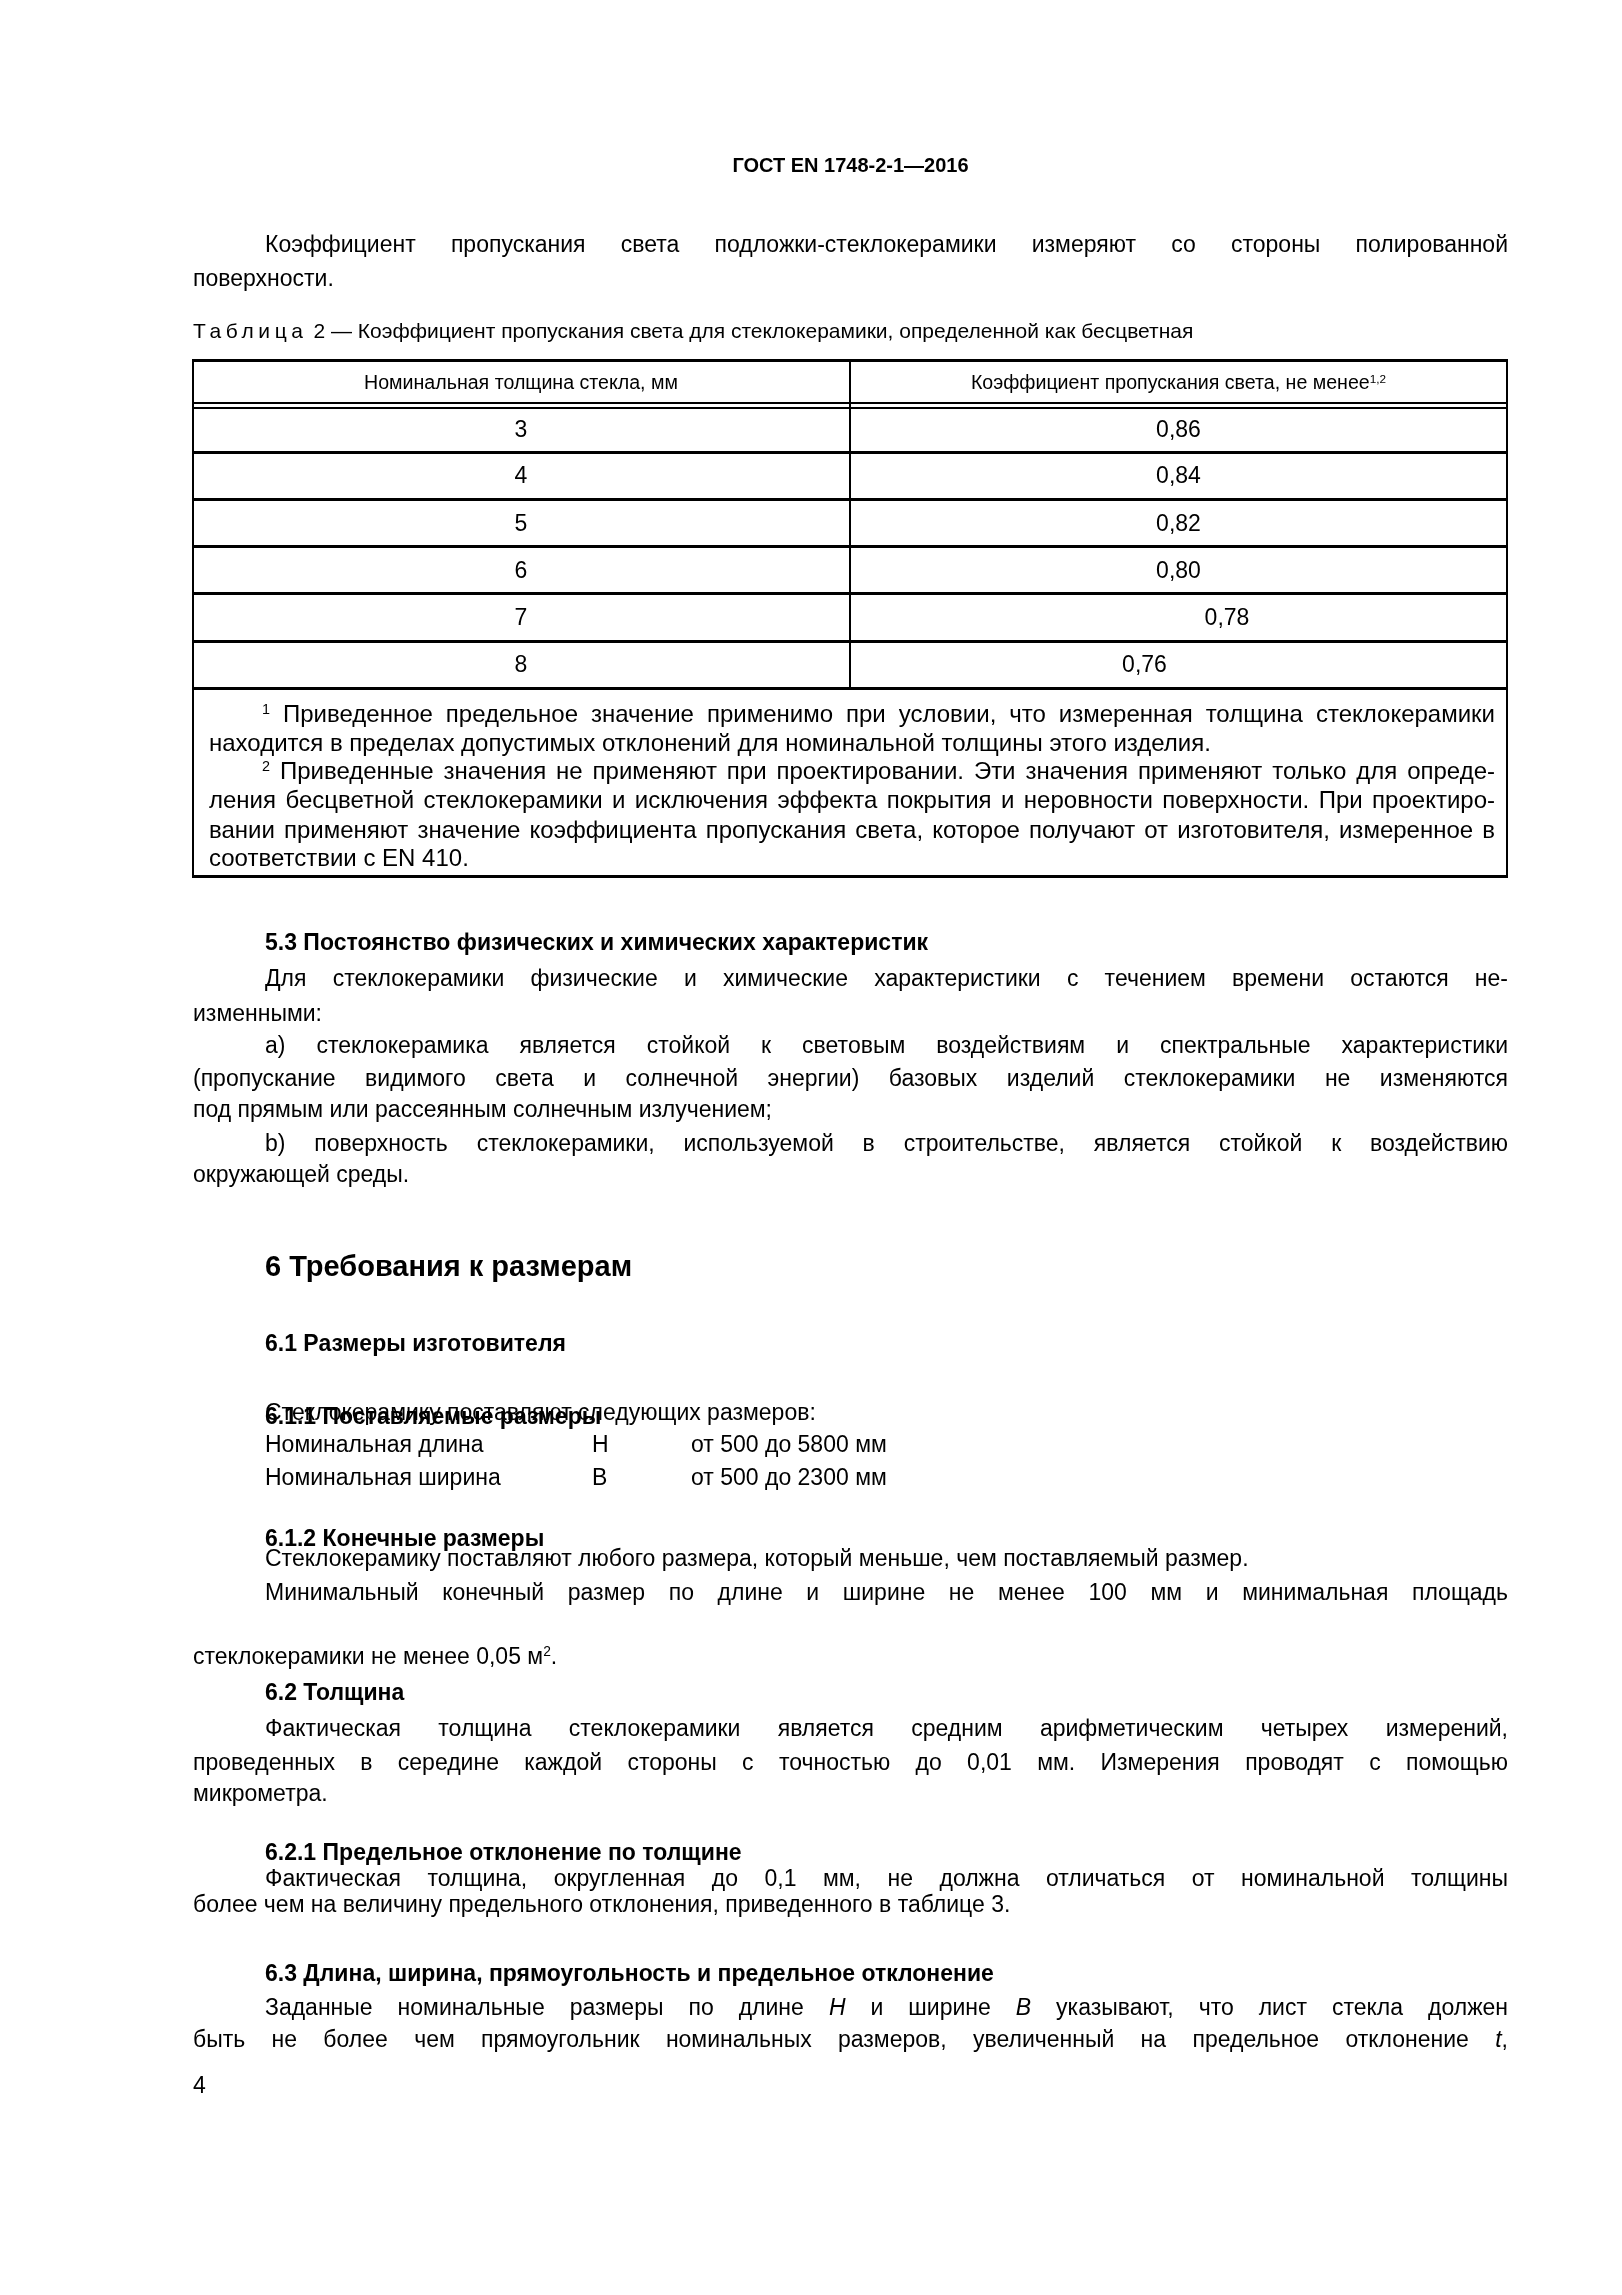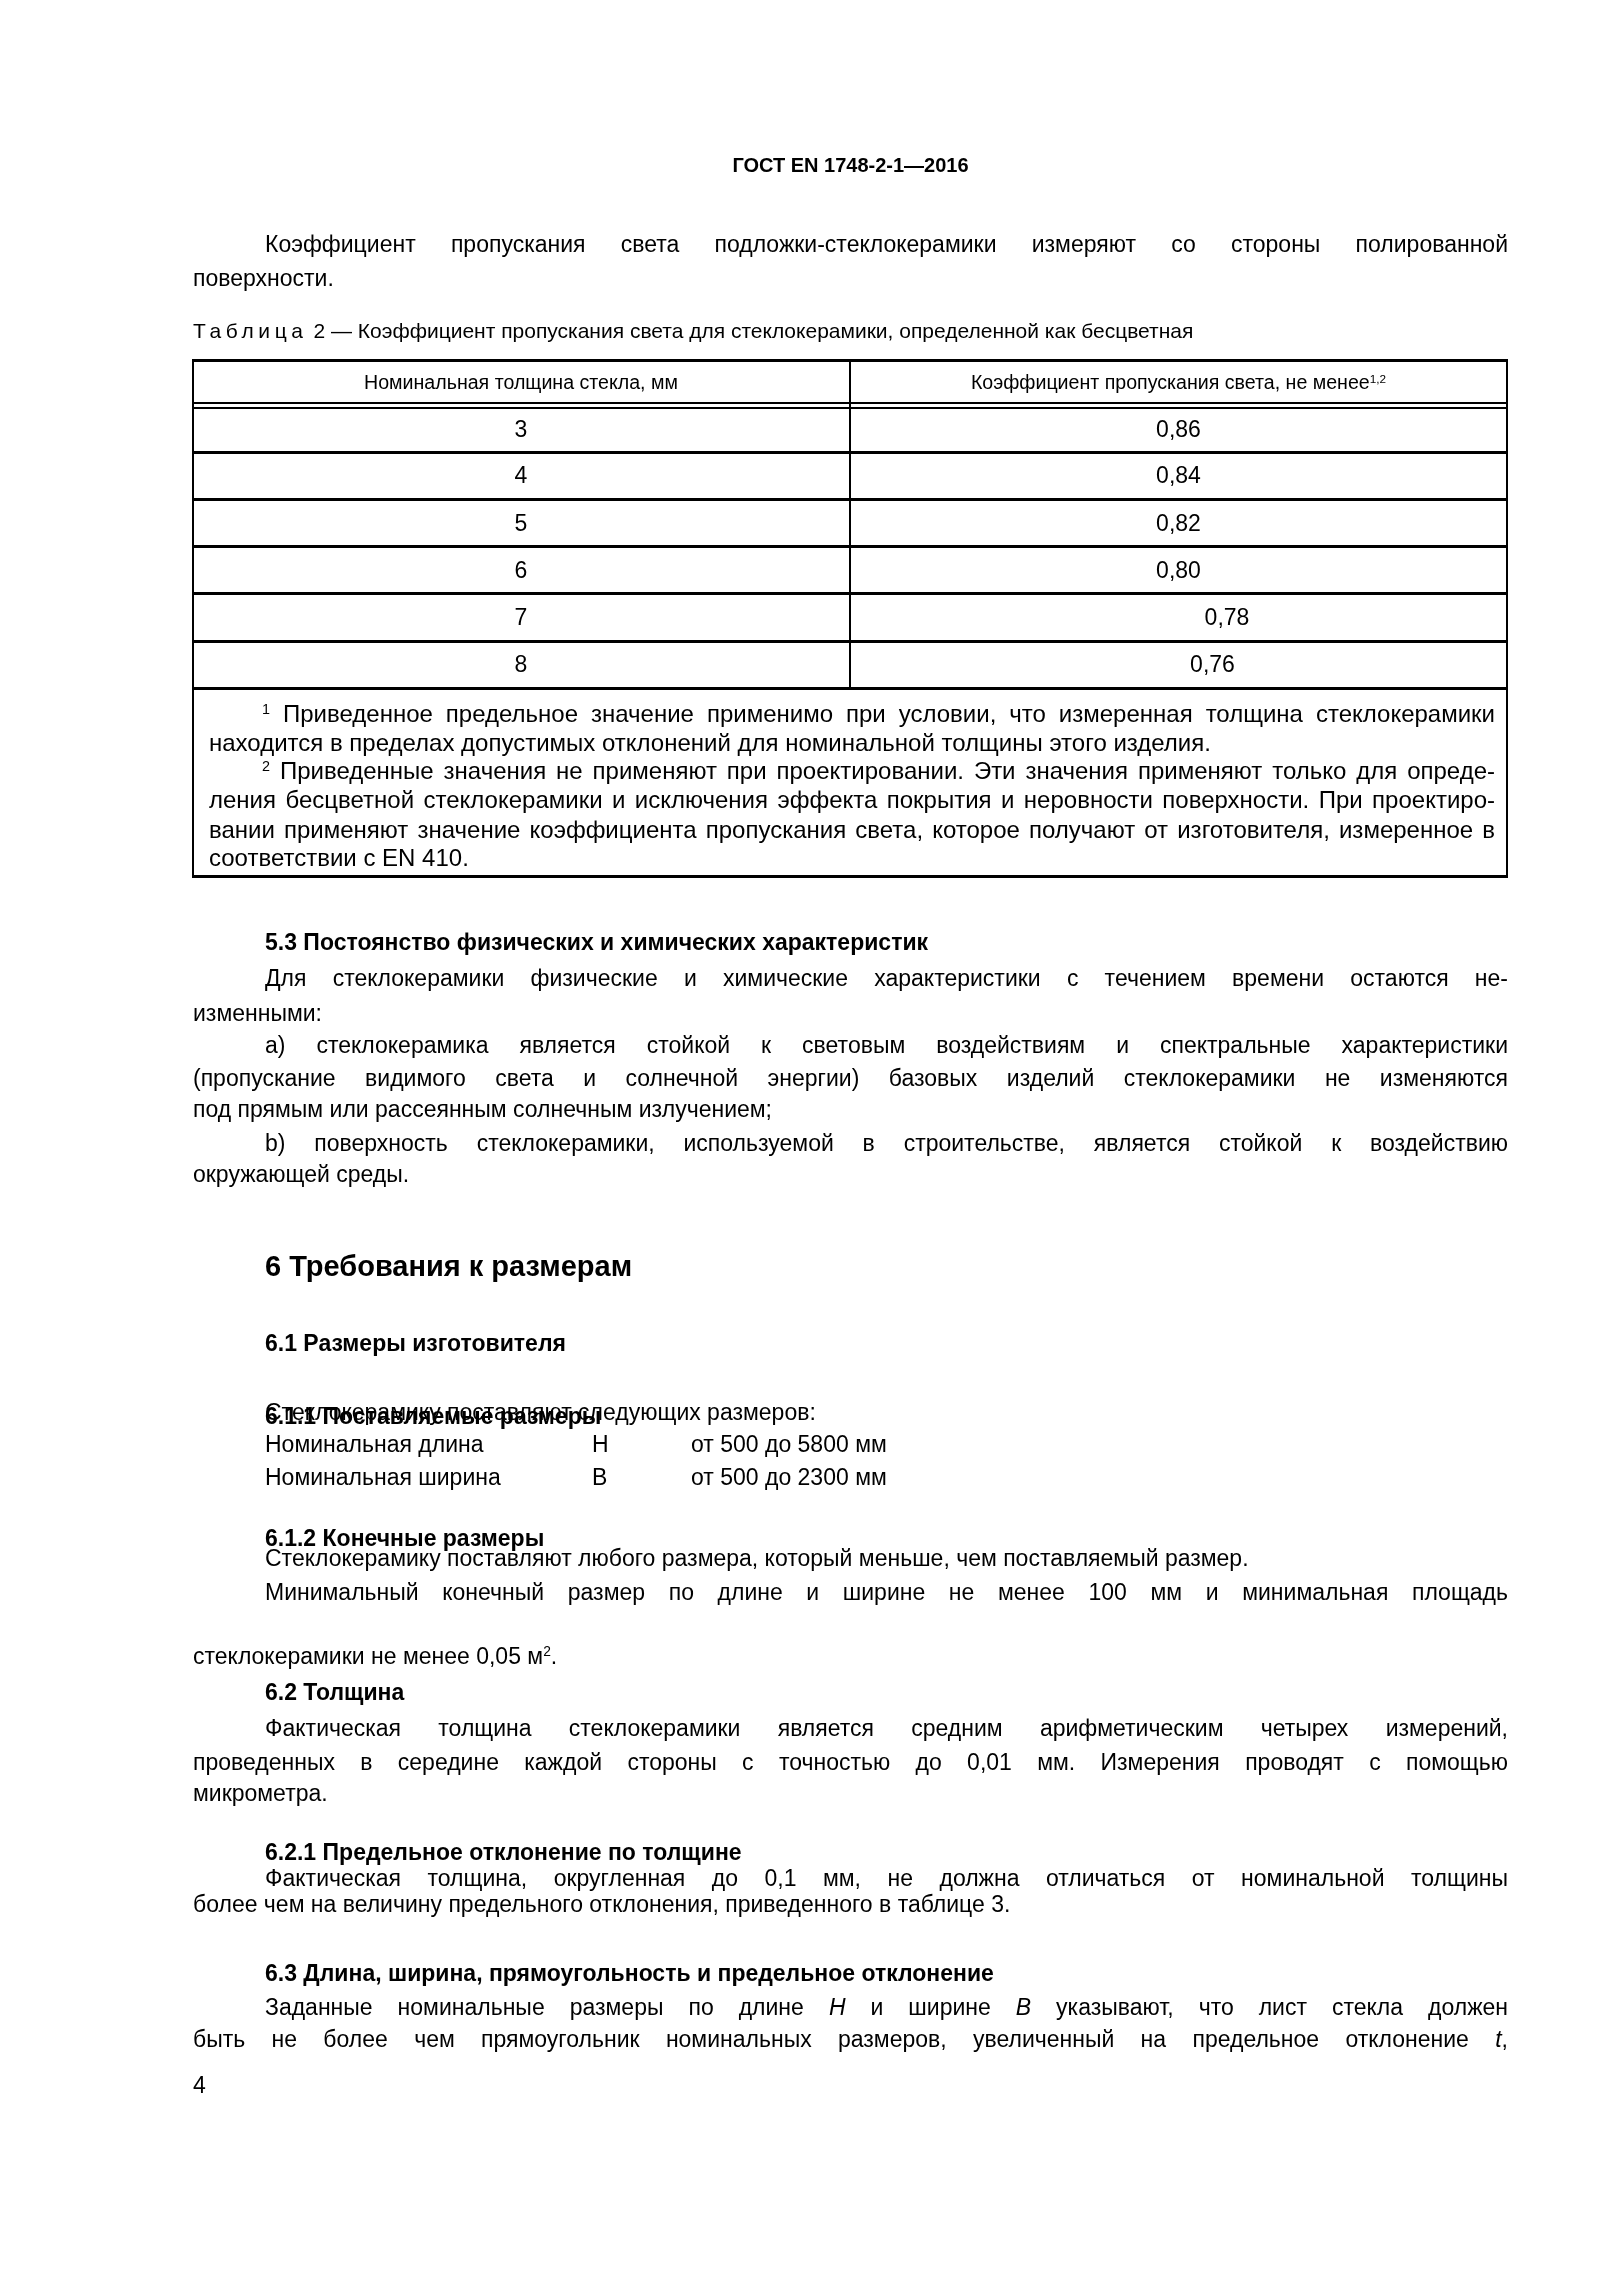--- a/index.html
+++ b/index.html
@@ -68,21 +68,21 @@
   <div class="cell" style="left:658px; width:657px; top:54px;">0,86</div>
   <div class="cell" style="left:0; width:658px; top:100px;">4</div>
   <div class="cell" style="left:658px; width:657px; top:100px;">0,84</div>
   <div class="cell" style="left:0; width:658px; top:148px;">5</div>
   <div class="cell" style="left:658px; width:657px; top:148px;">0,82</div>
   <div class="cell" style="left:0; width:658px; top:195px;">6</div>
   <div class="cell" style="left:658px; width:657px; top:195px;">0,80</div>
   <div class="cell" style="left:0; width:658px; top:242px;">7</div>
   <div class="cell" style="left:658px; width:754px; top:242px;">0,78</div>
   <div class="cell" style="left:0; width:658px; top:289px;">8</div>
-  <div class="cell" style="left:692px; width:657px; top:289px;">0,76</div>
+  <div class="cell" style="left:624px; width:657px; top:289px;">0,76</div>
 </div>
 
 <div class="fn ind2 j" style="top:699px;"><sup>1</sup> <span>Приведенное предельное значение применимо при условии, что измеренная толщина стеклокерамики</span></div>
 <div class="fn" style="top:728px;">находится в пределах допустимых отклонений для номинальной толщины этого изделия.</div>
 <div class="fn ind2 j" style="top:756px;"><sup>2</sup> <span>Приведенные значения не применяют при проектировании. Эти значения применяют только для опреде-</span></div>
 <div class="fn j" style="top:785px;">ления бесцветной стеклокерамики и исключения эффекта покрытия и неровности поверхности. При проектиро-</div>
 <div class="fn j" style="top:815px;">вании применяют значение коэффициента пропускания света, которое получают от изготовителя, измеренное в</div>
 <div class="fn" style="top:843px;">соответствии с EN 410.</div>
 
 <div class="ln ind b" style="top:914px;">5.3 Постоянство физических и химических характеристик</div>

